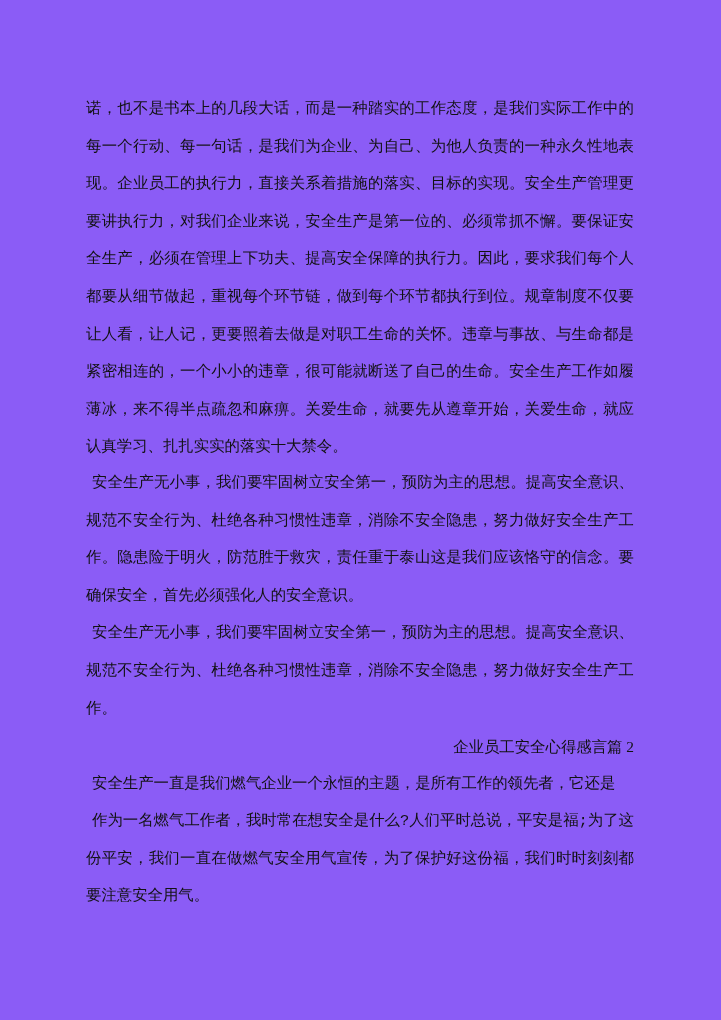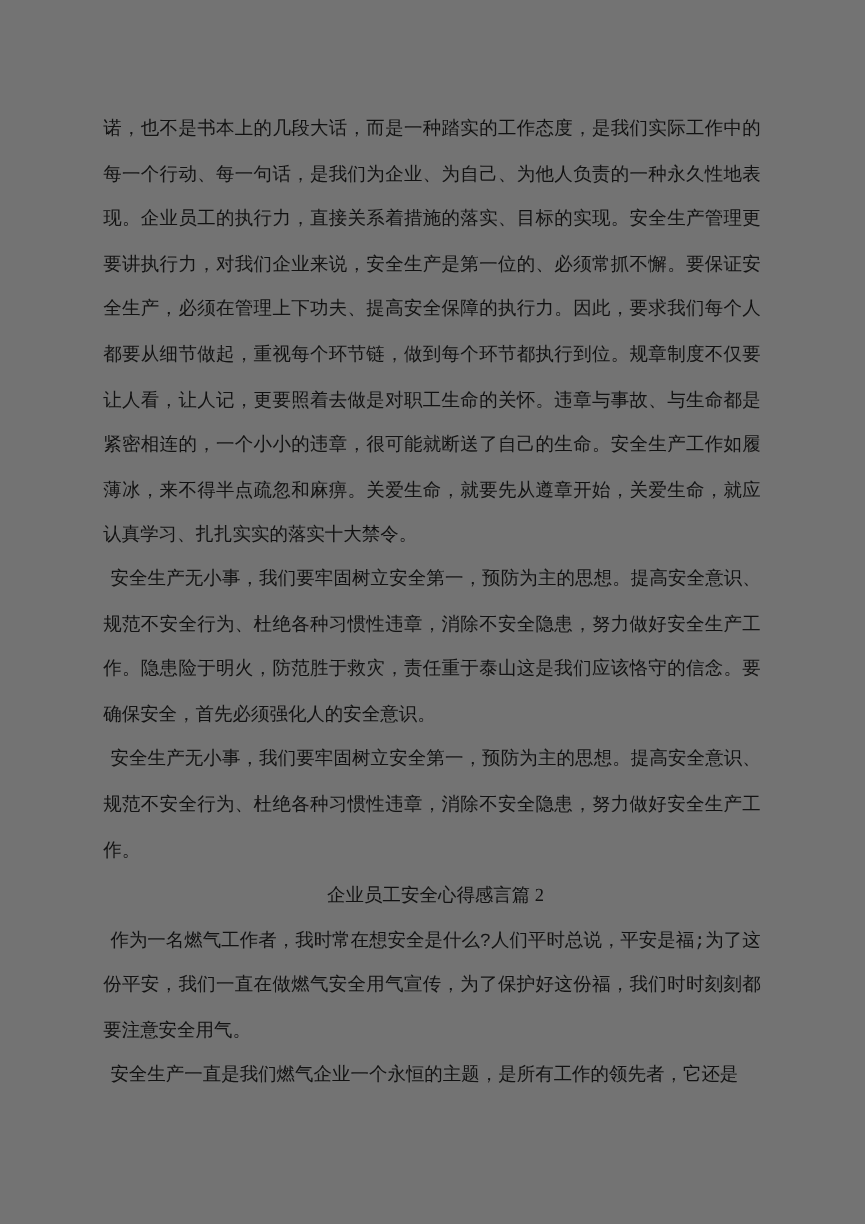--- a/index.html
+++ b/index.html
@@ -12,21 +12,21 @@
     background: #ffffff;
     position: relative;
     overflow: hidden;
   }
   .doc-page {
     position: absolute;
     left: 0;
     top: 0;
     width: 721px;
     height: 1020px;
-    background: #737373;
+    background: #8b5cf6;
   }
   .text-block {
     position: absolute;
     left: 86px;
     top: 89px;
     width: 548px;
     font-family: "Liberation Serif", "DejaVu Serif", serif;
     font-size: 15.4px;
     line-height: 37.6px;
     color: #121212;
@@ -35,29 +35,29 @@
   .text-block p {
     margin: 0;
     padding: 0;
   }
   .text-block p.indent {
     text-indent: 6px;
     font-family: Liberation Mono, monospace;
   }
   .text-block p.heading {
     text-indent: 6px;
-    text-align: center;
+    text-align: right;
     font-family: Liberation Serif, serif;
   }
 </style>
 </head>
 <body>
 
 <div class="doc-page">
   <div class="text-block">
     <p>诺，也不是书本上的几段大话，而是一种踏实的工作态度，是我们实际工作中的每一个行动、每一句话，是我们为企业、为自己、为他人负责的一种永久性地表现。企业员工的执行力，直接关系着措施的落实、目标的实现。安全生产管理更要讲执行力，对我们企业来说，安全生产是第一位的、必须常抓不懈。要保证安全生产，必须在管理上下功夫、提高安全保障的执行力。因此，要求我们每个人都要从细节做起，重视每个环节链，做到每个环节都执行到位。规章制度不仅要让人看，让人记，更要照着去做是对职工生命的关怀。违章与事故、与生命都是紧密相连的，一个小小的违章，很可能就断送了自己的生命。安全生产工作如履薄冰，来不得半点疏忽和麻痹。关爱生命，就要先从遵章开始，关爱生命，就应认真学习、扎扎实实的落实十大禁令。</p>
     <p class="indent">安全生产无小事，我们要牢固树立安全第一，预防为主的思想。提高安全意识、规范不安全行为、杜绝各种习惯性违章，消除不安全隐患，努力做好安全生产工作。隐患险于明火，防范胜于救灾，责任重于泰山这是我们应该恪守的信念。要确保安全，首先必须强化人的安全意识。</p>
     <p class="indent">安全生产无小事，我们要牢固树立安全第一，预防为主的思想。提高安全意识、规范不安全行为、杜绝各种习惯性违章，消除不安全隐患，努力做好安全生产工作。</p>
     <p class="heading">企业员工安全心得感言篇 2</p>
+    <p class="indent">安全生产一直是我们燃气企业一个永恒的主题，是所有工作的领先者，它还是</p>
     <p class="indent">作为一名燃气工作者，我时常在想安全是什么?人们平时总说，平安是福;为了这份平安，我们一直在做燃气安全用气宣传，为了保护好这份福，我们时时刻刻都要注意安全用气。</p>
-    <p class="indent">安全生产一直是我们燃气企业一个永恒的主题，是所有工作的领先者，它还是</p>
   </div>
 </div>
 
 </body></html>

